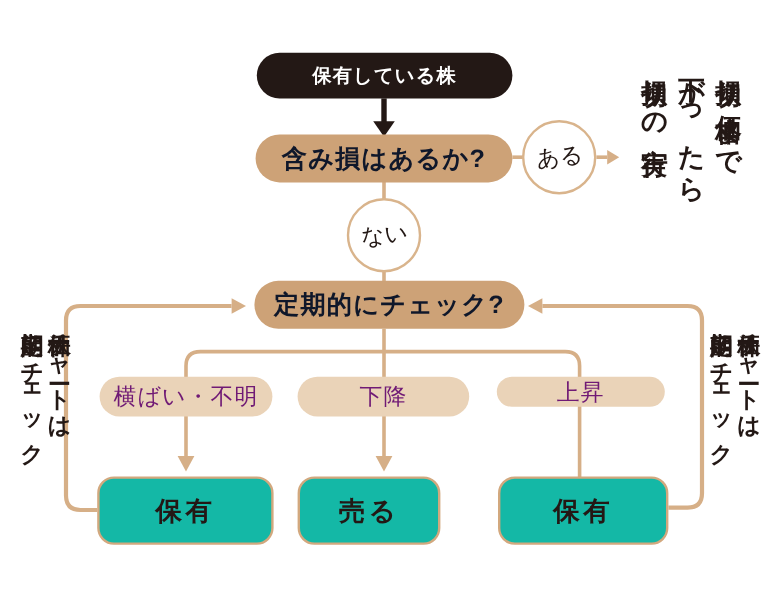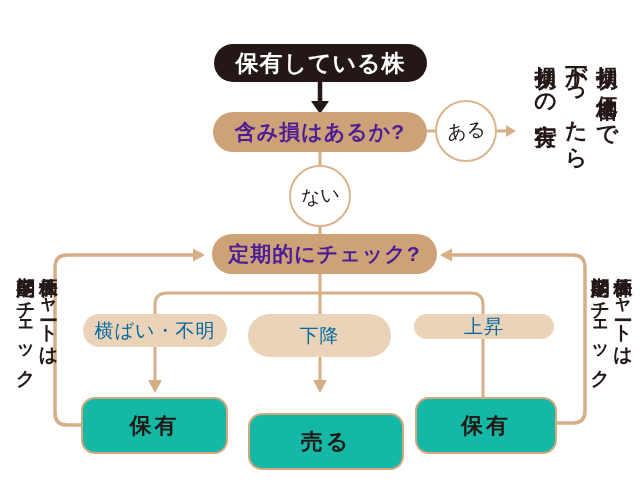--- a/index.html
+++ b/index.html
@@ -3,23 +3,23 @@
 <meta charset="utf-8">
 <style>
   html,body { margin:0; padding:0; background:#ffffff; }
   .stage {
     position:relative; width:640px; height:500px; background:#ffffff;
     font-family:"Liberation Sans", sans-serif; overflow:hidden;
   }
   .connectors { position:absolute; left:0; top:0; z-index:0; }
   .node { position:absolute; z-index:1; display:flex; align-items:center; justify-content:center; box-sizing:border-box; }
   .pill { border-radius:999px; letter-spacing:1px; }
-  .pill.dark { background:#231815; color:#ffffff; font-weight:600; font-size:23px; }
-  .pill.q    { background:#cda277; color:#4c1d95; font-weight:600; font-size:21px; }
-  .pill.opt  { background:#ead3b8; color:#0369a1; font-weight:500; font-size:19px; }
+  .pill.dark { background:#231815; color:#ffffff; font-weight:600; font-size:16px; }
+  .pill.q    { background:#cda277; color:#0f172a; font-weight:600; font-size:21px; }
+  .pill.opt  { background:#ead3b8; color:#701a75; font-weight:500; font-size:19px; }
   .circle {
     width:62px; height:62px; border-radius:50%;
     background:#ffffff; border:2px solid #d9b48c;
     color:#231815; font-size:19px; font-weight:500;
   }
   .circle span { transform:rotate(-6deg); display:inline-block; }
   .resultbox {
     background:#14b8a6; border:2.5px solid #d2a87e; border-radius:14px;
     color:#231815; font-size:22px; font-weight:700; letter-spacing:3px;
   }
@@ -73,25 +73,25 @@
 下がったら
 損切りの実行</div>
 
   <div class="node circle" style="left:289px; top:165px;">
     <span>ない</span>
   </div>
 
   <div class="node pill q" style="left:212px; top:234px; width:225px; height:40px;">定期的にチェック?</div>
 
   <div class="node pill opt" style="left:83px; top:314px; width:144px; height:33px;">横ばい・不明</div>
-  <div class="node pill opt" style="left:248px; top:314px; width:143px; height:43px;">下降</div>
+  <div class="node pill opt" style="left:248px; top:314px; width:143px; height:33px;">下降</div>
   <div class="node pill opt" style="left:414px; top:314px; width:140px; height:25px;">上昇</div>
 
   <div class="node resultbox" style="left:81px; top:397px; width:147px; height:57px;">保有</div>
-  <div class="node resultbox" style="left:248px; top:413px; width:156px; height:57px;">売る</div>
+  <div class="node resultbox" style="left:248px; top:397px; width:119px; height:57px;">売る</div>
   <div class="node resultbox" style="left:415px; top:397px; width:142px; height:57px;">保有</div>
 
   <div class="vtext side" style="left:14px; top:262px;">株価チャートは
 定期的にチェック</div>
   <div class="vtext side" style="right:6px; top:262px;">株価チャートは
 定期的にチェック</div>
 
 </div>
 
 </body></html>

